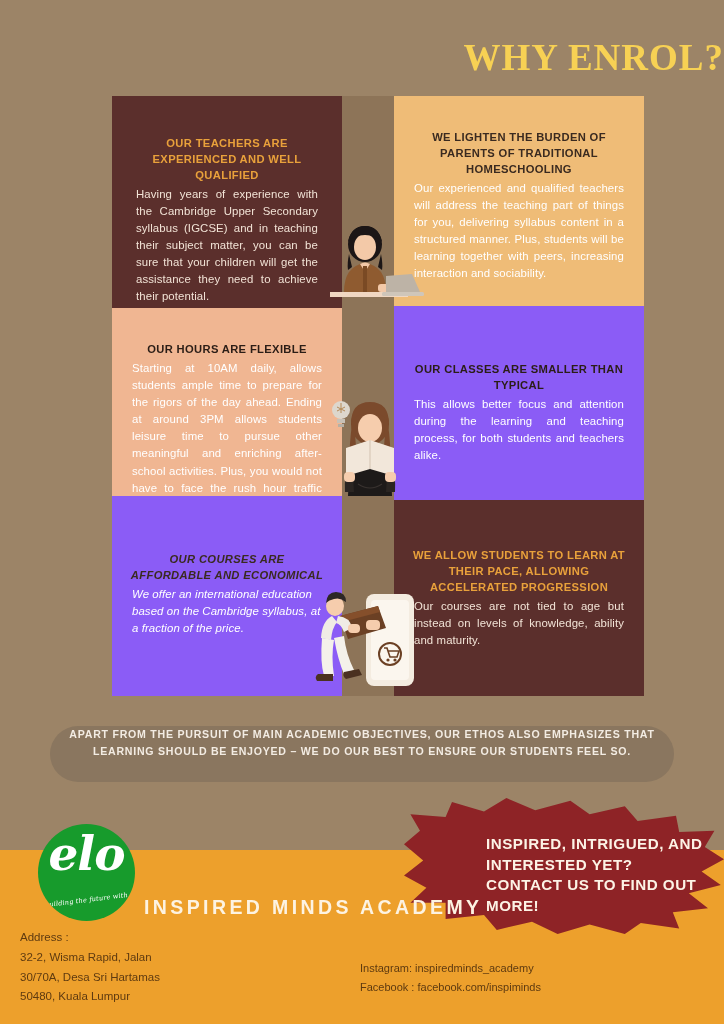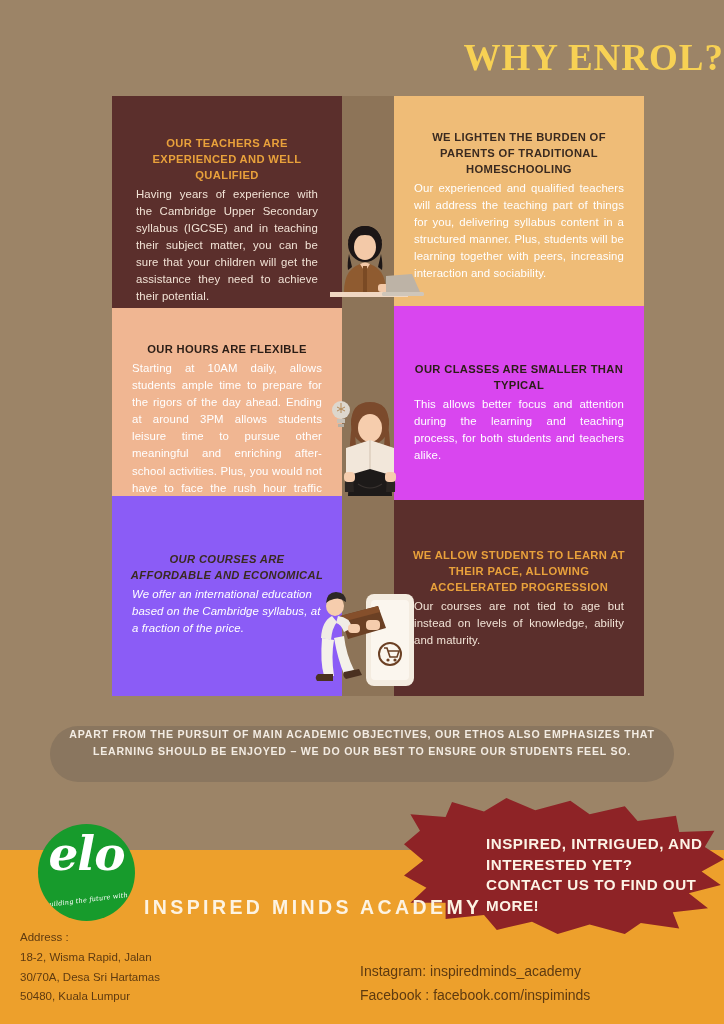--- a/index.html
+++ b/index.html
@@ -66,21 +66,21 @@
     position:absolute;left:0;top:72px;width:97px;text-align:center;
     font-family:"DejaVu Serif", serif;font-style:italic;
     font-size:6.5px;color:#ffffff;letter-spacing:.2px;transform:rotate(-7deg);
   }
   .academy{
     position:absolute;left:144px;top:896px;
     font-size:19.5px;font-weight:bold;color:#fdf3e2;letter-spacing:3.4px;
   }
   .contact{position:absolute;left:20px;top:928px;font-size:11.5px;color:#5e3a10;line-height:1.72;}
   .contact2{position:absolute;left:184px;top:928px;font-size:11.5px;color:#5e3a10;line-height:1.72;}
-  .social{position:absolute;left:360px;top:959px;font-size:14px;color:#5e3a10;line-height:1.72;}
+  .social{position:absolute;left:360px;top:959px;font-size:11px;color:#5e3a10;line-height:1.72;}
 
   
   .burst{
     position:absolute;left:404px;top:798px;width:320px;height:136px;
     background:#8e2326;
     clip-path:polygon(
       0% 34%, 5% 24%, 2% 12%, 13% 14%, 15% 3%, 25% 10%, 32% 0%,
       41% 9%, 52% 2%, 58% 12%, 69% 6%, 73% 17%, 85% 13%, 86% 25%,
       97% 24%, 94% 36%, 100% 45%, 93% 54%, 99% 64%, 89% 70%,
       95% 81%, 84% 84%, 86% 96%, 74% 92%, 69% 100%, 58% 93%,
@@ -119,21 +119,21 @@
     <div class="panel col-l" style="top:400px;height:200px;background:#8b5cf6;padding:56px 18px 0 18px;font-style:italic;">
       <p class="ph" style="color:#3a2a20;">OUR COURSES ARE AFFORDABLE AND ECONOMICAL</p>
       <p class="pb left" style="color:#ffffff;">We offer an international education based on the Cambridge syllabus, at a fraction of the price.</p>
     </div>
 
     <div class="panel col-r" style="top:0;height:210px;background:#efbc77;padding:34px 18px 0 18px;">
       <p class="ph" style="color:#3a2a20;">WE LIGHTEN THE BURDEN OF PARENTS OF TRADITIONAL HOMESCHOOLING</p>
       <p class="pb" style="color:#ffffff;">Our experienced and qualified teachers will address the teaching part of things for you, delivering syllabus content in a structured manner. Plus, students will be learning together with peers, increasing interaction and sociability.</p>
     </div>
 
-    <div class="panel col-r" style="top:210px;height:194px;background:#d946ef;padding:56px 18px 0 18px;">
+    <div class="panel col-r" style="top:210px;height:194px;background:#8b5cf6;padding:56px 18px 0 18px;">
       <p class="ph" style="color:#2b1d16;">OUR CLASSES ARE SMALLER THAN TYPICAL</p>
       <p class="pb" style="color:#ffffff;">This allows better focus and attention during the learning and teaching process, for both students and teachers alike.</p>
     </div>
 
     <div class="panel col-r" style="top:404px;height:196px;background:#5b2f2c;padding:48px 18px 0 18px;">
       <p class="ph" style="color:#e9a13b;">WE ALLOW STUDENTS TO LEARN AT THEIR PACE, ALLOWING ACCELERATED PROGRESSION</p>
       <p class="pb" style="color:#f2e3d6;">Our courses are not tied to age but instead on levels of knowledge, ability and maturity.</p>
     </div>
 
     <svg class="illus" style="top:118px;height:100px;" viewBox="0 0 120 100">
@@ -206,21 +206,21 @@
 
   <div class="logo">
     <div class="elo">elo</div>
     <div class="tag">building the future with</div>
   </div>
 
   <div class="academy">INSPIRED MINDS ACADEMY</div>
 
   <div class="contact">
     <div>Address :</div>
-    <div>18-2, Wisma Rapid, Jalan</div>
+    <div>32-2, Wisma Rapid, Jalan</div>
     <div>30/70A, Desa Sri Hartamas</div>
     <div>50480, Kuala Lumpur</div>
   </div>
 
 
   <div class="social">
     <div>Instagram: inspiredminds_academy</div>
     <div>Facebook : facebook.com/inspiminds</div>
   </div>
 

